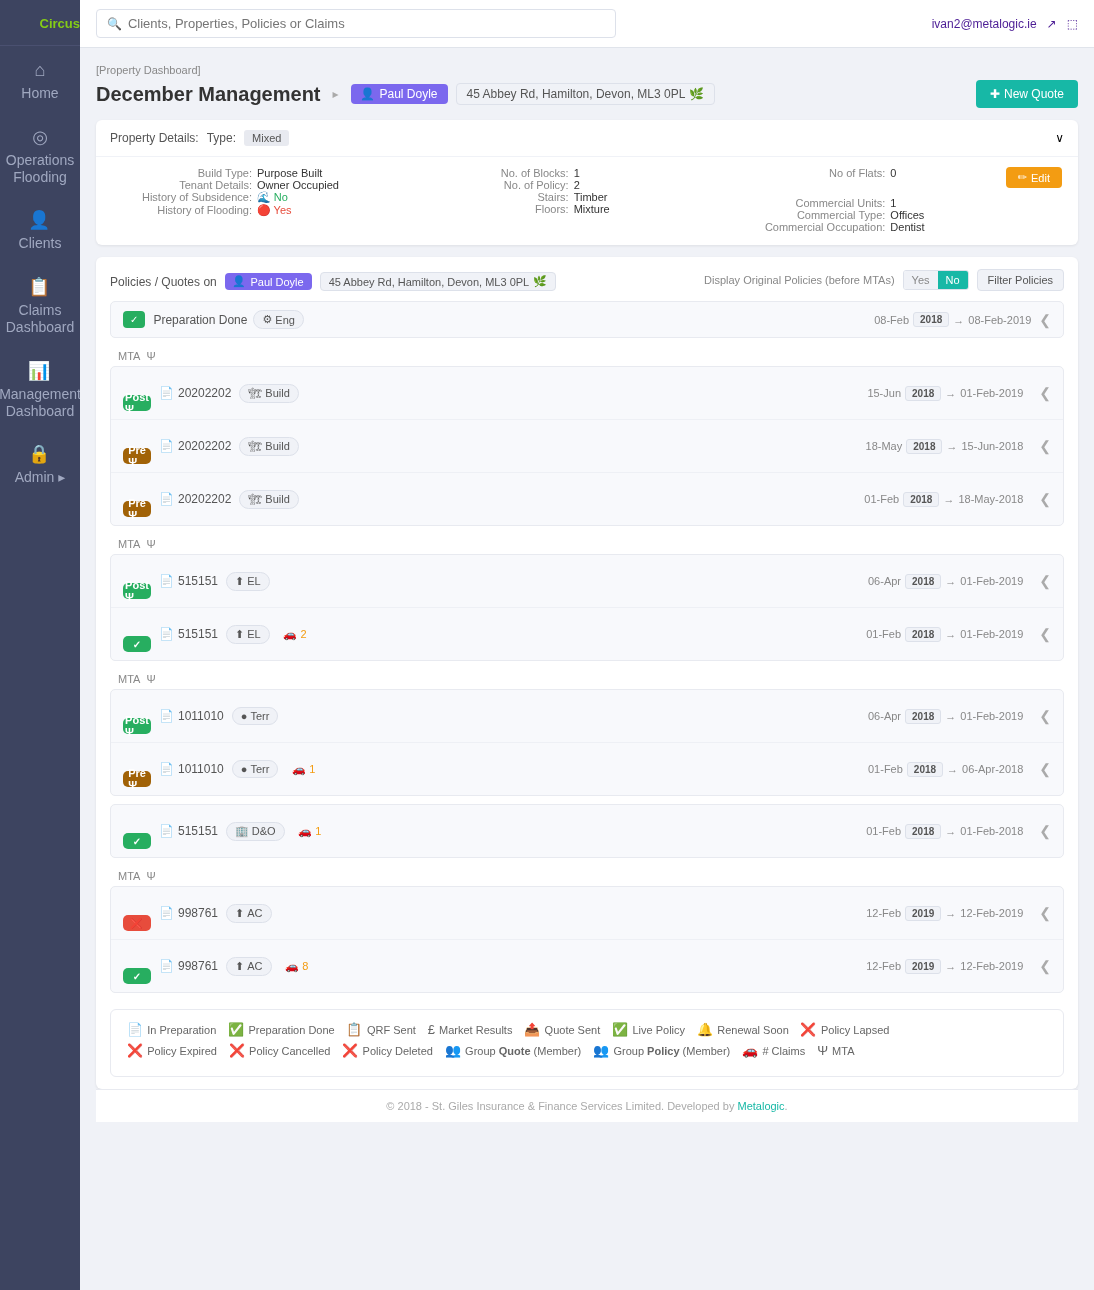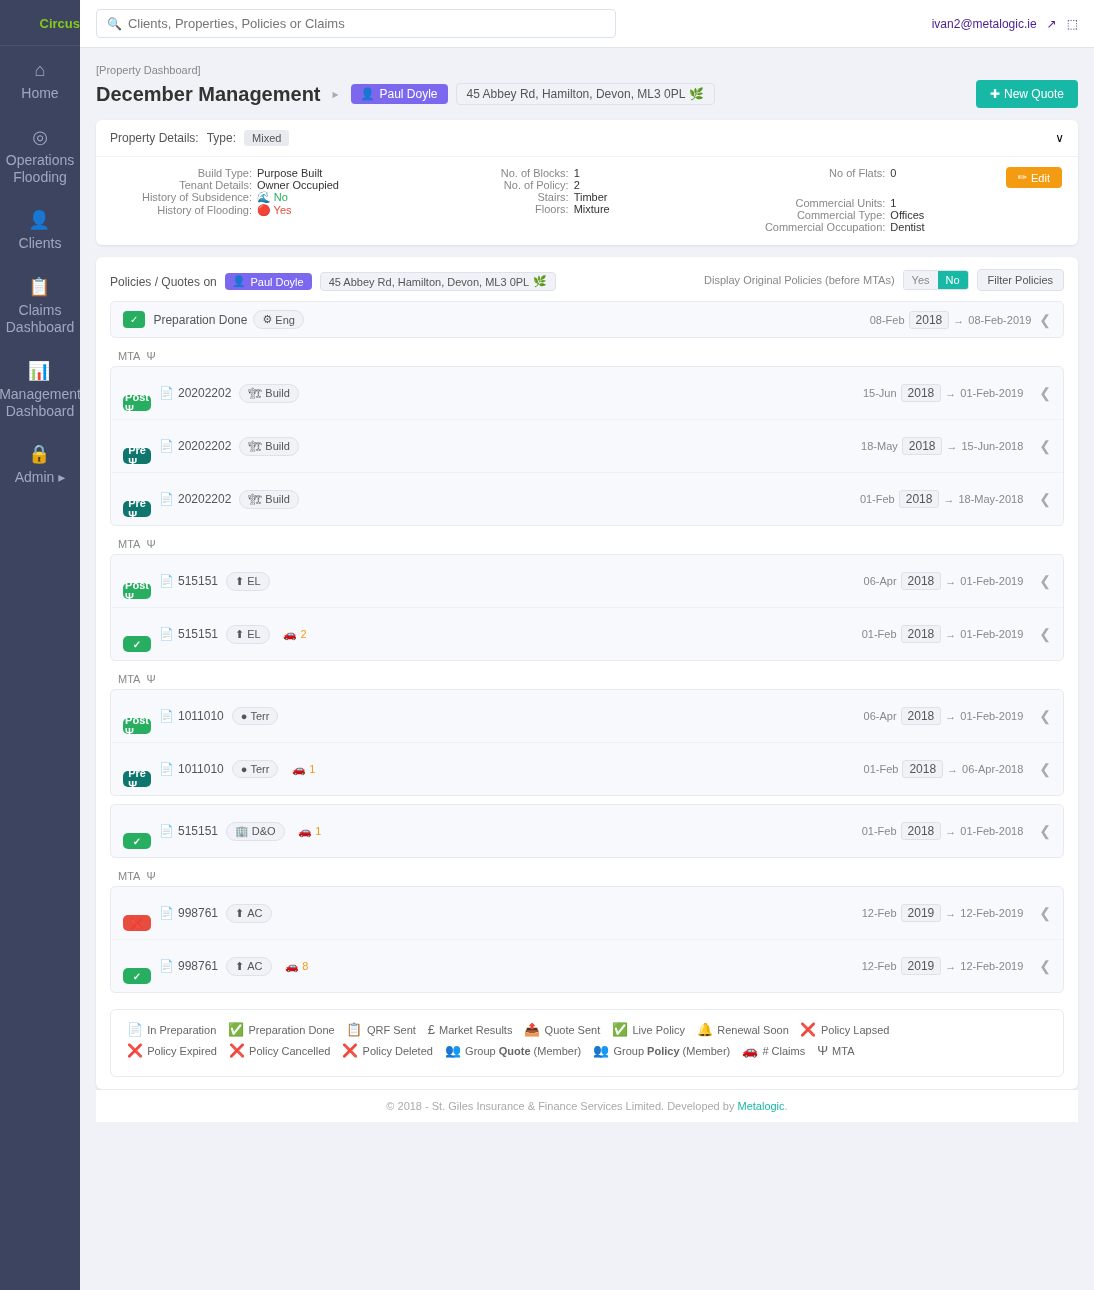--- a/index.html
+++ b/index.html
@@ -60,33 +60,33 @@
     .toggle-btn { padding: 3px 8px; font-size: 11px; cursor: pointer; background: #f0f2f7; color: #888; border: none; }
     .toggle-btn.active { background: #17b8a6; color: white; }
     .filter-btn { background: #f0f2f7; border: 1px solid #dde1ea; color: #555; padding: 4px 10px; border-radius: 4px; font-size: 11px; cursor: pointer; }
 
     
     .prep-done-row { display: flex; align-items: center; background: #f8f9fc; border: 1px solid #e8eaf0; border-radius: 5px; padding: 8px 12px; margin-bottom: 8px; }
     .prep-done-icon { background: #27ae60; color: white; border-radius: 4px; padding: 3px 7px; font-size: 10px; margin-right: 8px; }
     .prep-done-label { color: #555; font-size: 12px; font-weight: 500; }
     .prep-eng-badge { background: #f0f2f7; border: 1px solid #dde1ea; color: #555; padding: 2px 8px; border-radius: 10px; font-size: 11px; margin-left: 6px; display: flex; align-items: center; gap: 3px; }
     .prep-date { margin-left: auto; color: #888; font-size: 11px; display: flex; align-items: center; gap: 4px; }
-    .date-badge { background: #f0f2f7; border: 1px solid #dde1ea; color: #555; padding: 1px 6px; border-radius: 3px; font-size: 12px; font-weight: 400; }
+    .date-badge { background: #f0f2f7; border: 1px solid #dde1ea; color: #555; padding: 1px 6px; border-radius: 3px; font-size: 10px; font-weight: 700; }
     .chevron-btn { color: #aaa; font-size: 14px; margin-left: 8px; cursor: pointer; }
 
     
     .mta-row { display: flex; align-items: center; gap: 6px; padding: 4px 0 4px 8px; color: #888; font-size: 11px; }
 
     
     .policy-group { background: #f8f9fc; border: 1px solid #e8eaf0; border-radius: 5px; margin-bottom: 8px; }
     .policy-row { display: flex; align-items: center; padding: 8px 12px; border-bottom: 1px solid #eef0f5; gap: 8px; }
     .policy-row:last-child { border-bottom: none; }
     .status-icon { width: 28px; height: 16px; border-radius: 5px; display: flex; align-items: center; justify-content: center; color: white; font-size: 11px; font-weight: 600; flex-shrink: 0; margin-top: 20px; }
     .status-post { background: #27ae60; }
-    .status-pre { background: #0f766e; }
+    .status-pre { background: #a16207; }
     .status-live { background: #27ae60; }
     .status-red { background: #e74c3c; }
     .policy-number { color: #555; font-size: 12px; display: flex; align-items: center; gap: 4px; }
     .policy-type-badge { background: #f0f2f7; border: 1px solid #dde1ea; color: #555; padding: 2px 8px; border-radius: 10px; font-size: 11px; display: flex; align-items: center; gap: 3px; }
     .claims-count { color: #f39c12; font-size: 11px; display: flex; align-items: center; gap: 3px; margin-left: 6px; }
     .policy-date { margin-left: auto; color: #888; font-size: 11px; display: flex; align-items: center; gap: 4px; }
 
     
     .standalone-row { background: #f8f9fc; border: 1px solid #e8eaf0; border-radius: 5px; display: flex; align-items: center; padding: 8px 12px; margin-bottom: 8px; gap: 8px; }
 

